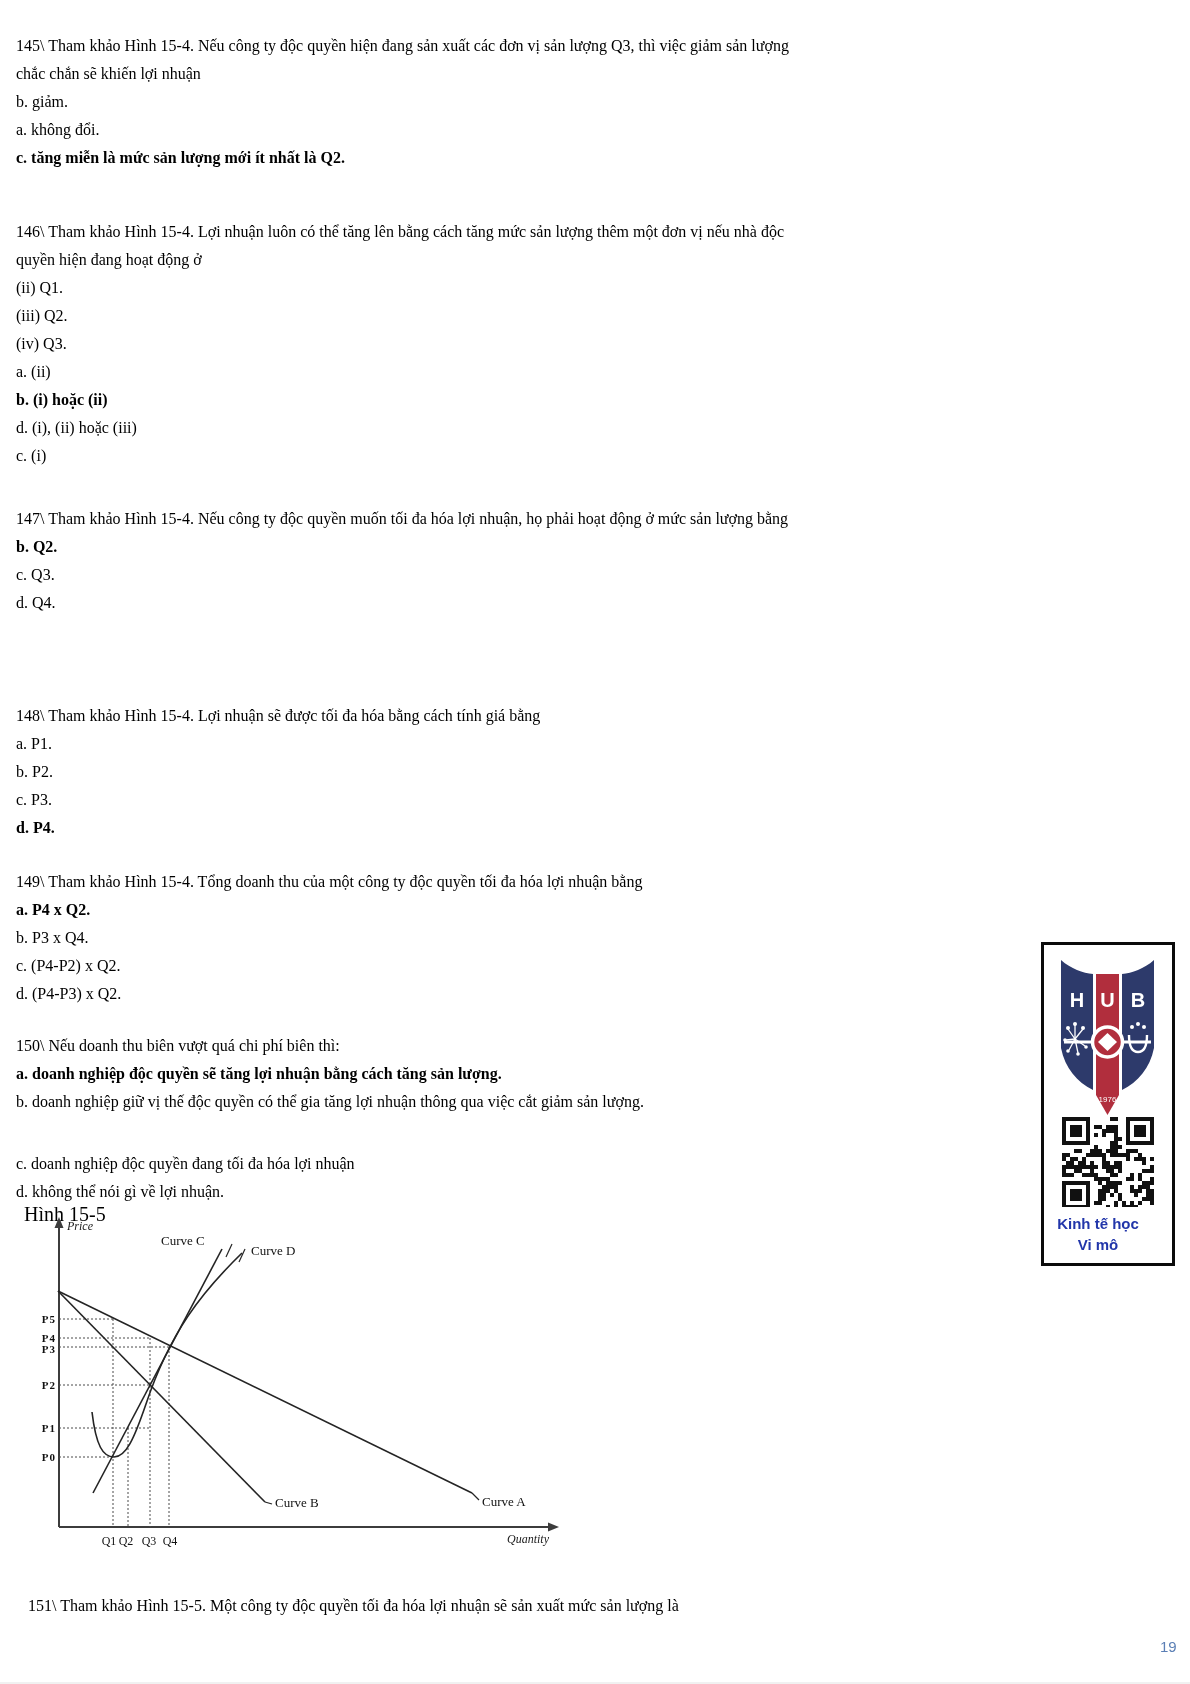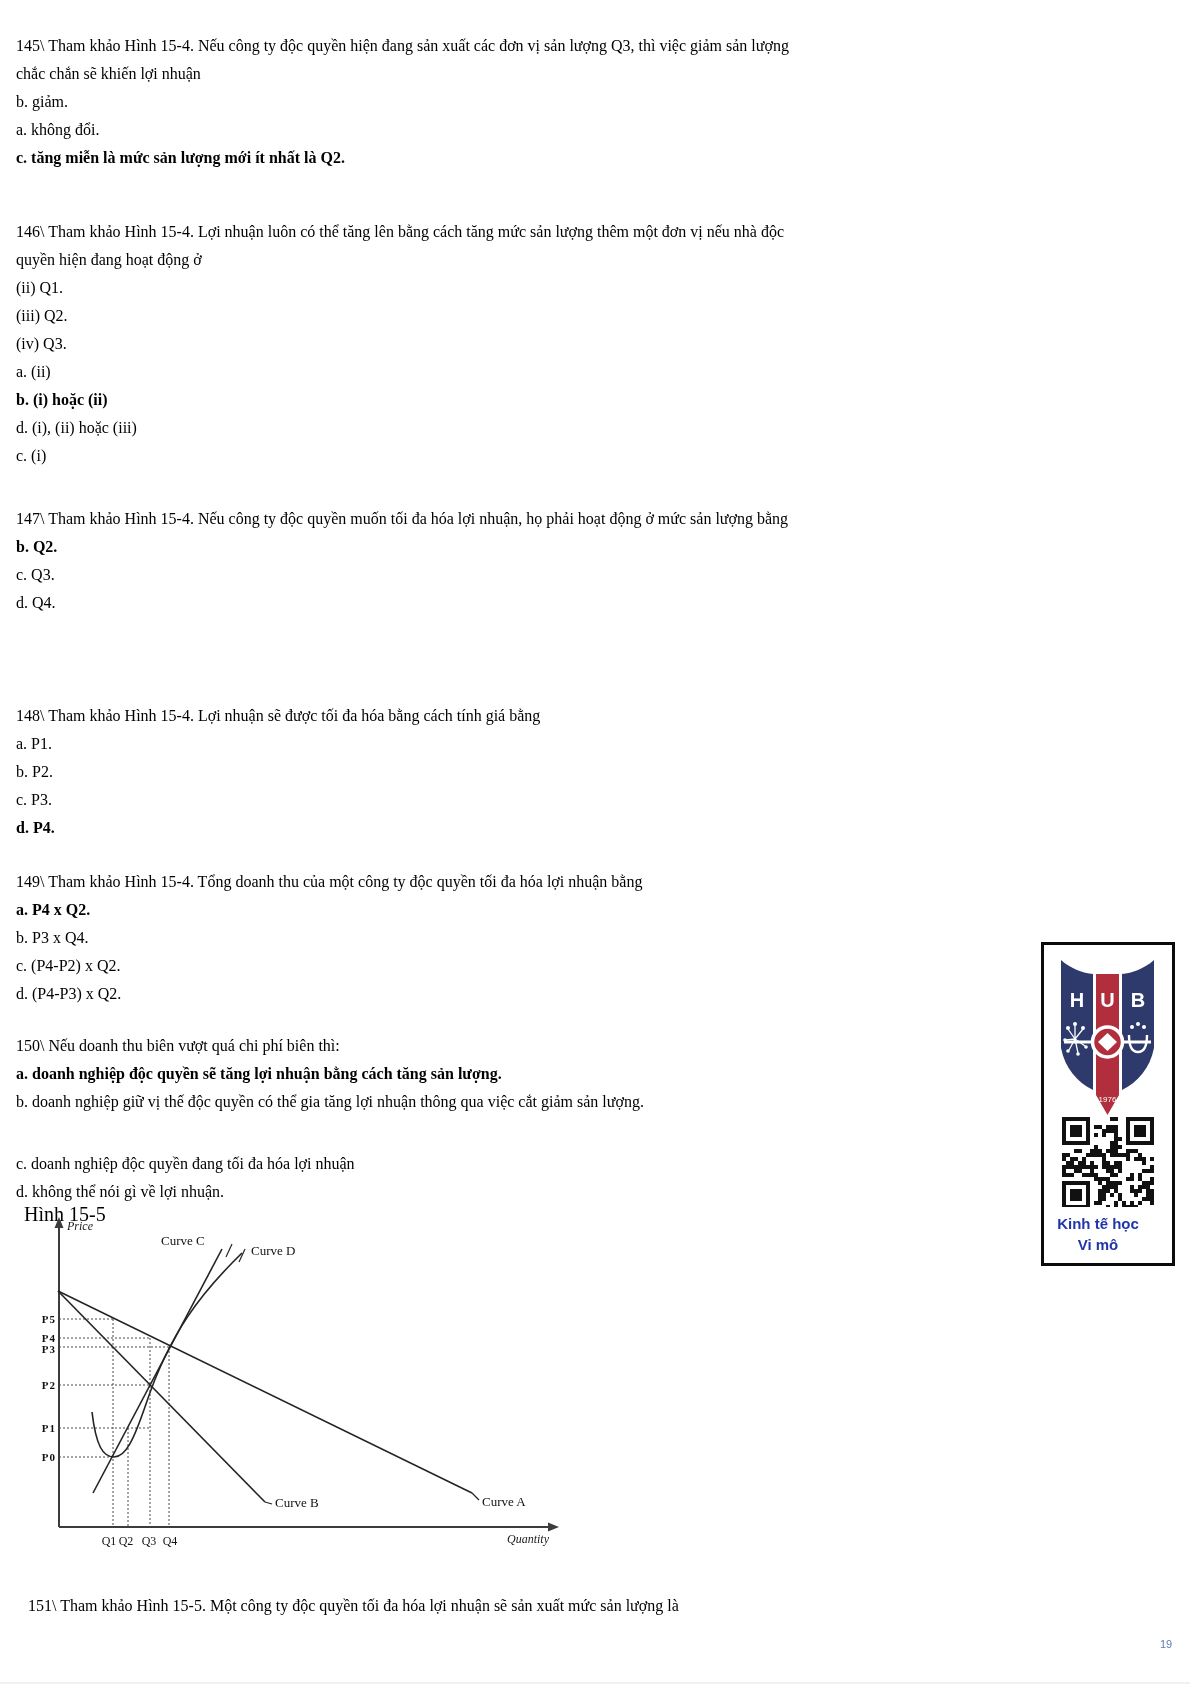--- a/index.html
+++ b/index.html
@@ -19,21 +19,21 @@
     position:absolute;left:1041px;top:942px;width:134px;height:324px;
     border:3px solid #0b0b0b;background:#fff;box-sizing:border-box;
   }
   .logo-box svg{display:block;}
   .logo-caption{
     position:absolute;left:0;top:268px;width:108px;text-align:center;
     font-family:"Liberation Sans","DejaVu Sans",sans-serif;
     font-weight:bold;font-size:15px;line-height:21px;color:#2236aa;
   }
   .page-num{
-    position:absolute;left:1160px;top:1638px;font-size:11px;
+    position:absolute;left:1160px;top:1638px;font-size:15px;
     font-family:"Liberation Sans","DejaVu Sans",sans-serif;color:#5b7fb5;
   }
   .bottom-edge{position:absolute;left:0;top:1682px;width:1190px;height:2px;background:#f1f1f1;}
 </style>
 </head>
 <body>
 
 <div>
 
   <div id="questions">

